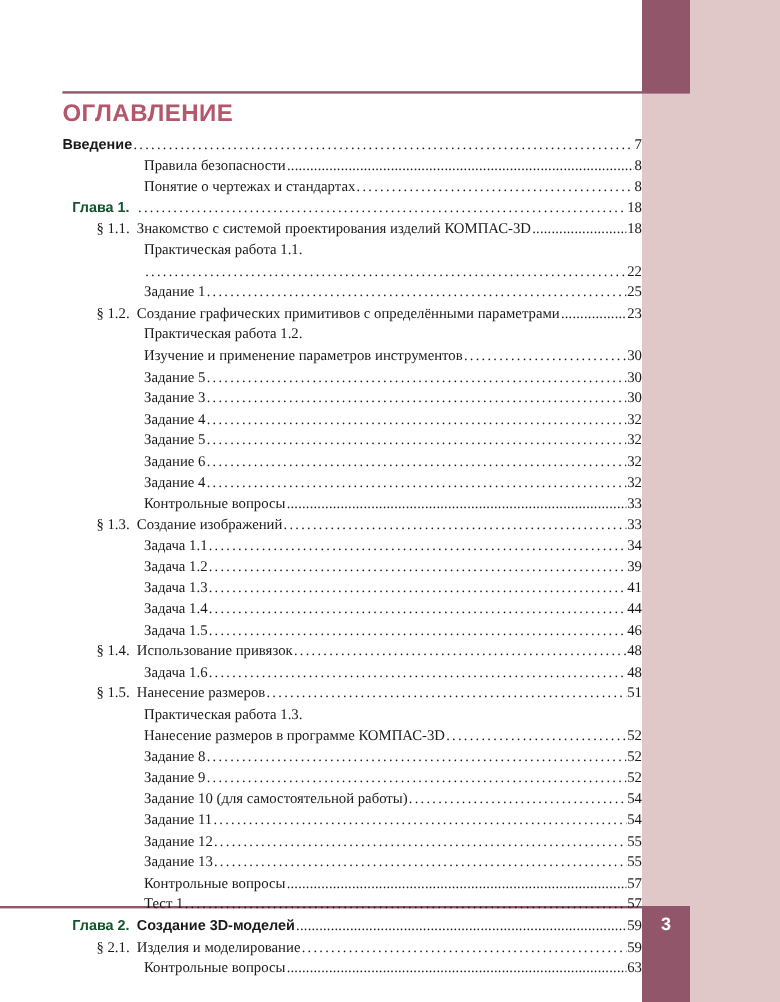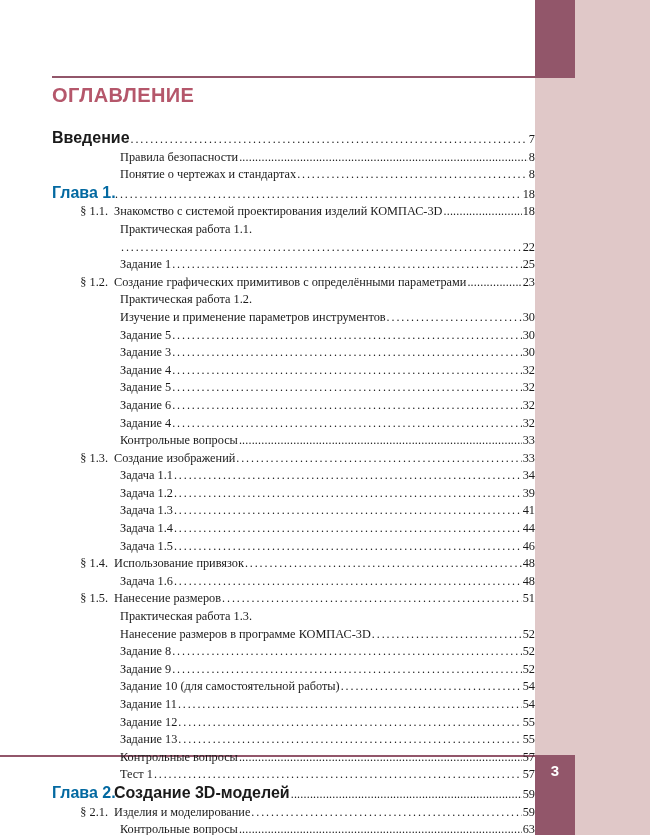--- a/index.html
+++ b/index.html
@@ -68,58 +68,58 @@
     top: 84px;
     width: 483px;
   }
 
   .toc-title {
     font-family: "Liberation Sans", sans-serif;
     font-weight: bold;
     font-size: 20px;
     letter-spacing: 0.4px;
     color: #b5576b;
-    margin-bottom: 22px;
+    margin-bottom: 5px;
   }
 
   
   .row {
     display: flex;
     align-items: baseline;
     width: 100%;
     font-size: 12.3px;
     line-height: 17.6px;
     color: #1a1a1a;
     white-space: nowrap;
   }
 
   .label {
     flex: 0 0 auto;
     text-align: right;
     padding-right: 6px;
   }
   .label.lvl-chapter {
-    color: #0369a1;
+    color: #14532d;
     font-family: "Liberation Sans", sans-serif;
     font-weight: bold;
-    font-size: 16px;
+    font-size: 12px;
     width: 62px;
   }
   .label.lvl-section {
     width: 62px;
     color: #1a1a1a;
   }
 
   .text {
     flex: 0 0 auto;
   }
   .text.bold-sans {
     font-family: "Liberation Sans", sans-serif;
     font-weight: bold;
-    font-size: 16px;
+    font-size: 12px;
   }
 
   .leader {
     flex: 1 1 auto;
     overflow: hidden;
     white-space: nowrap;
     margin: 0 1px;
     color: #1a1a1a;
     letter-spacing: 1.9px;
     font-size: 12px;

